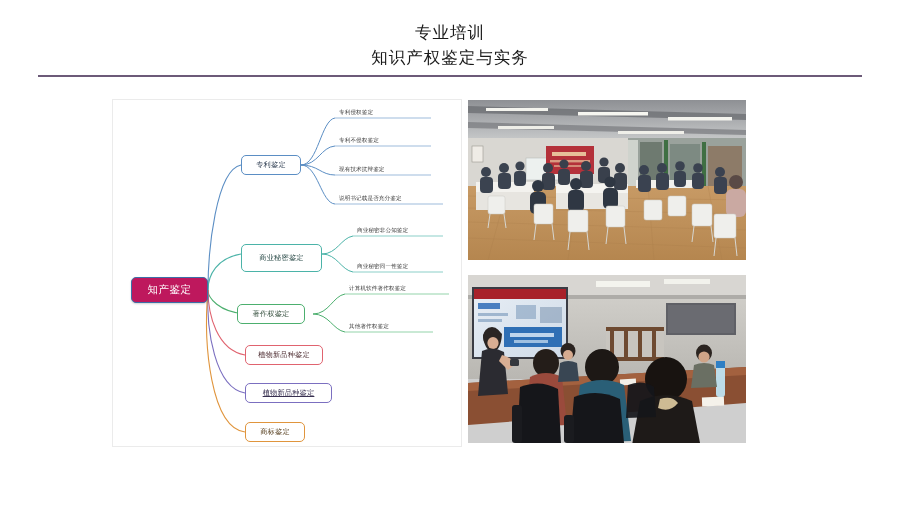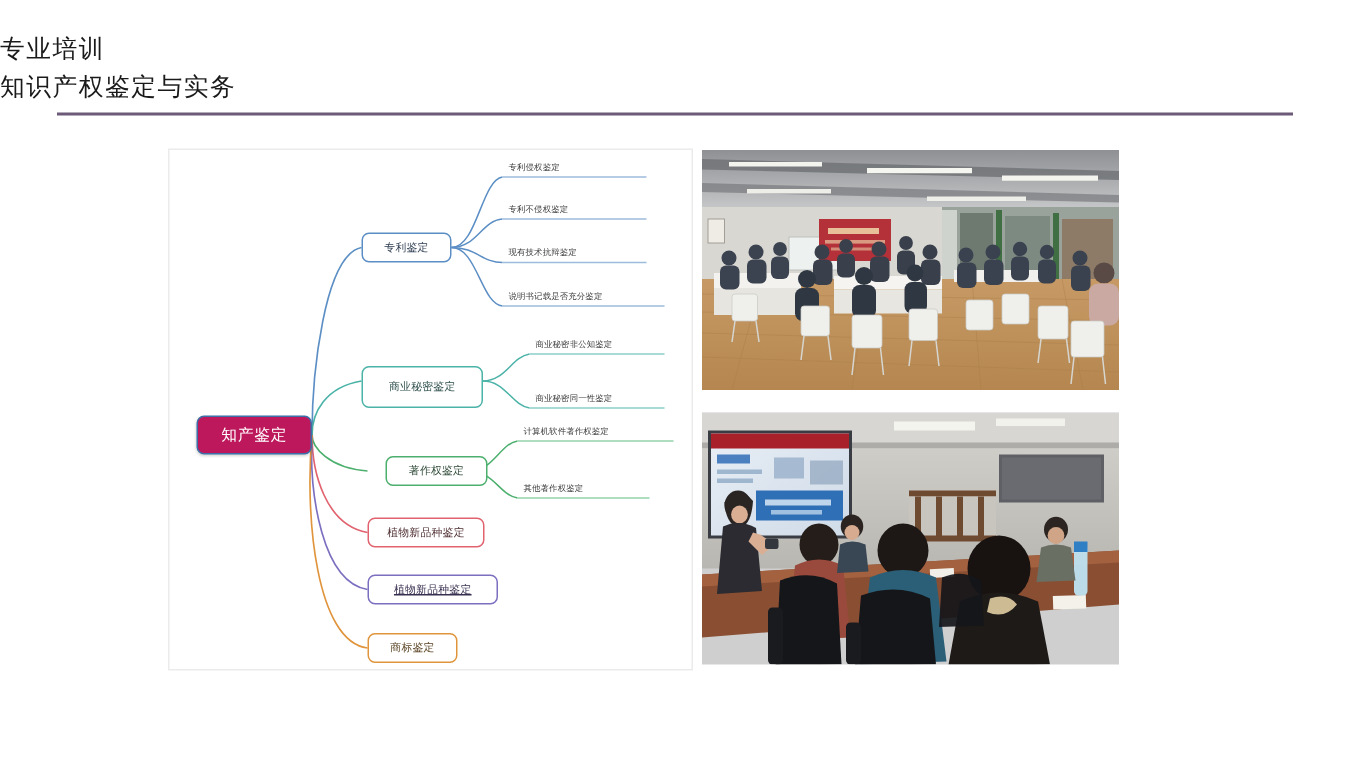--- a/index.html
+++ b/index.html
@@ -14,21 +14,21 @@
     overflow: hidden;
     font-family: "DejaVu Sans", "Liberation Sans", sans-serif;
   }
 
   
   .slide-header {
     position: absolute;
     left: 0;
     top: 20px;
     width: 900px;
-    text-align: left;
+    text-align: center;
   }
   .title-line {
     font-size: 16.5px;
     line-height: 25px;
     color: #1a1a1a;
     letter-spacing: 1px;
     font-weight: 400;
   }
   .header-rule {
     position: absolute;
@@ -184,21 +184,21 @@
   <div class="leaf" style="left:226px; top:36px;">专利不侵权鉴定</div>
   <div class="leaf" style="left:226px; top:65px;">现有技术抗辩鉴定</div>
   <div class="leaf" style="left:226px; top:94px;">说明书记载是否充分鉴定</div>
 
   <div class="node node-branch b-secret" style="left:128px; top:144px; width:81px; height:28px;">
     <span>商业秘密鉴定</span>
   </div>
   <div class="leaf" style="left:244px; top:126px;">商业秘密非公知鉴定</div>
   <div class="leaf" style="left:244px; top:162px;">商业秘密同一性鉴定</div>
 
-  <div class="node node-branch b-copy" style="left:144px; top:204px; width:68px; height:20px;">
+  <div class="node node-branch b-copy" style="left:124px; top:204px; width:68px; height:20px;">
     <span>著作权鉴定</span>
   </div>
   <div class="leaf" style="left:236px; top:184px;">计算机软件著作权鉴定</div>
   <div class="leaf" style="left:236px; top:222px;">其他著作权鉴定</div>
 
   <div class="node node-branch b-contract" style="left:132px; top:245px; width:78px; height:20px;">
     <span>植物新品种鉴定</span>
   </div>
 
   <div class="node node-branch b-plant" style="left:132px; top:283px; width:87px; height:20px;text-decoration:underline;">

